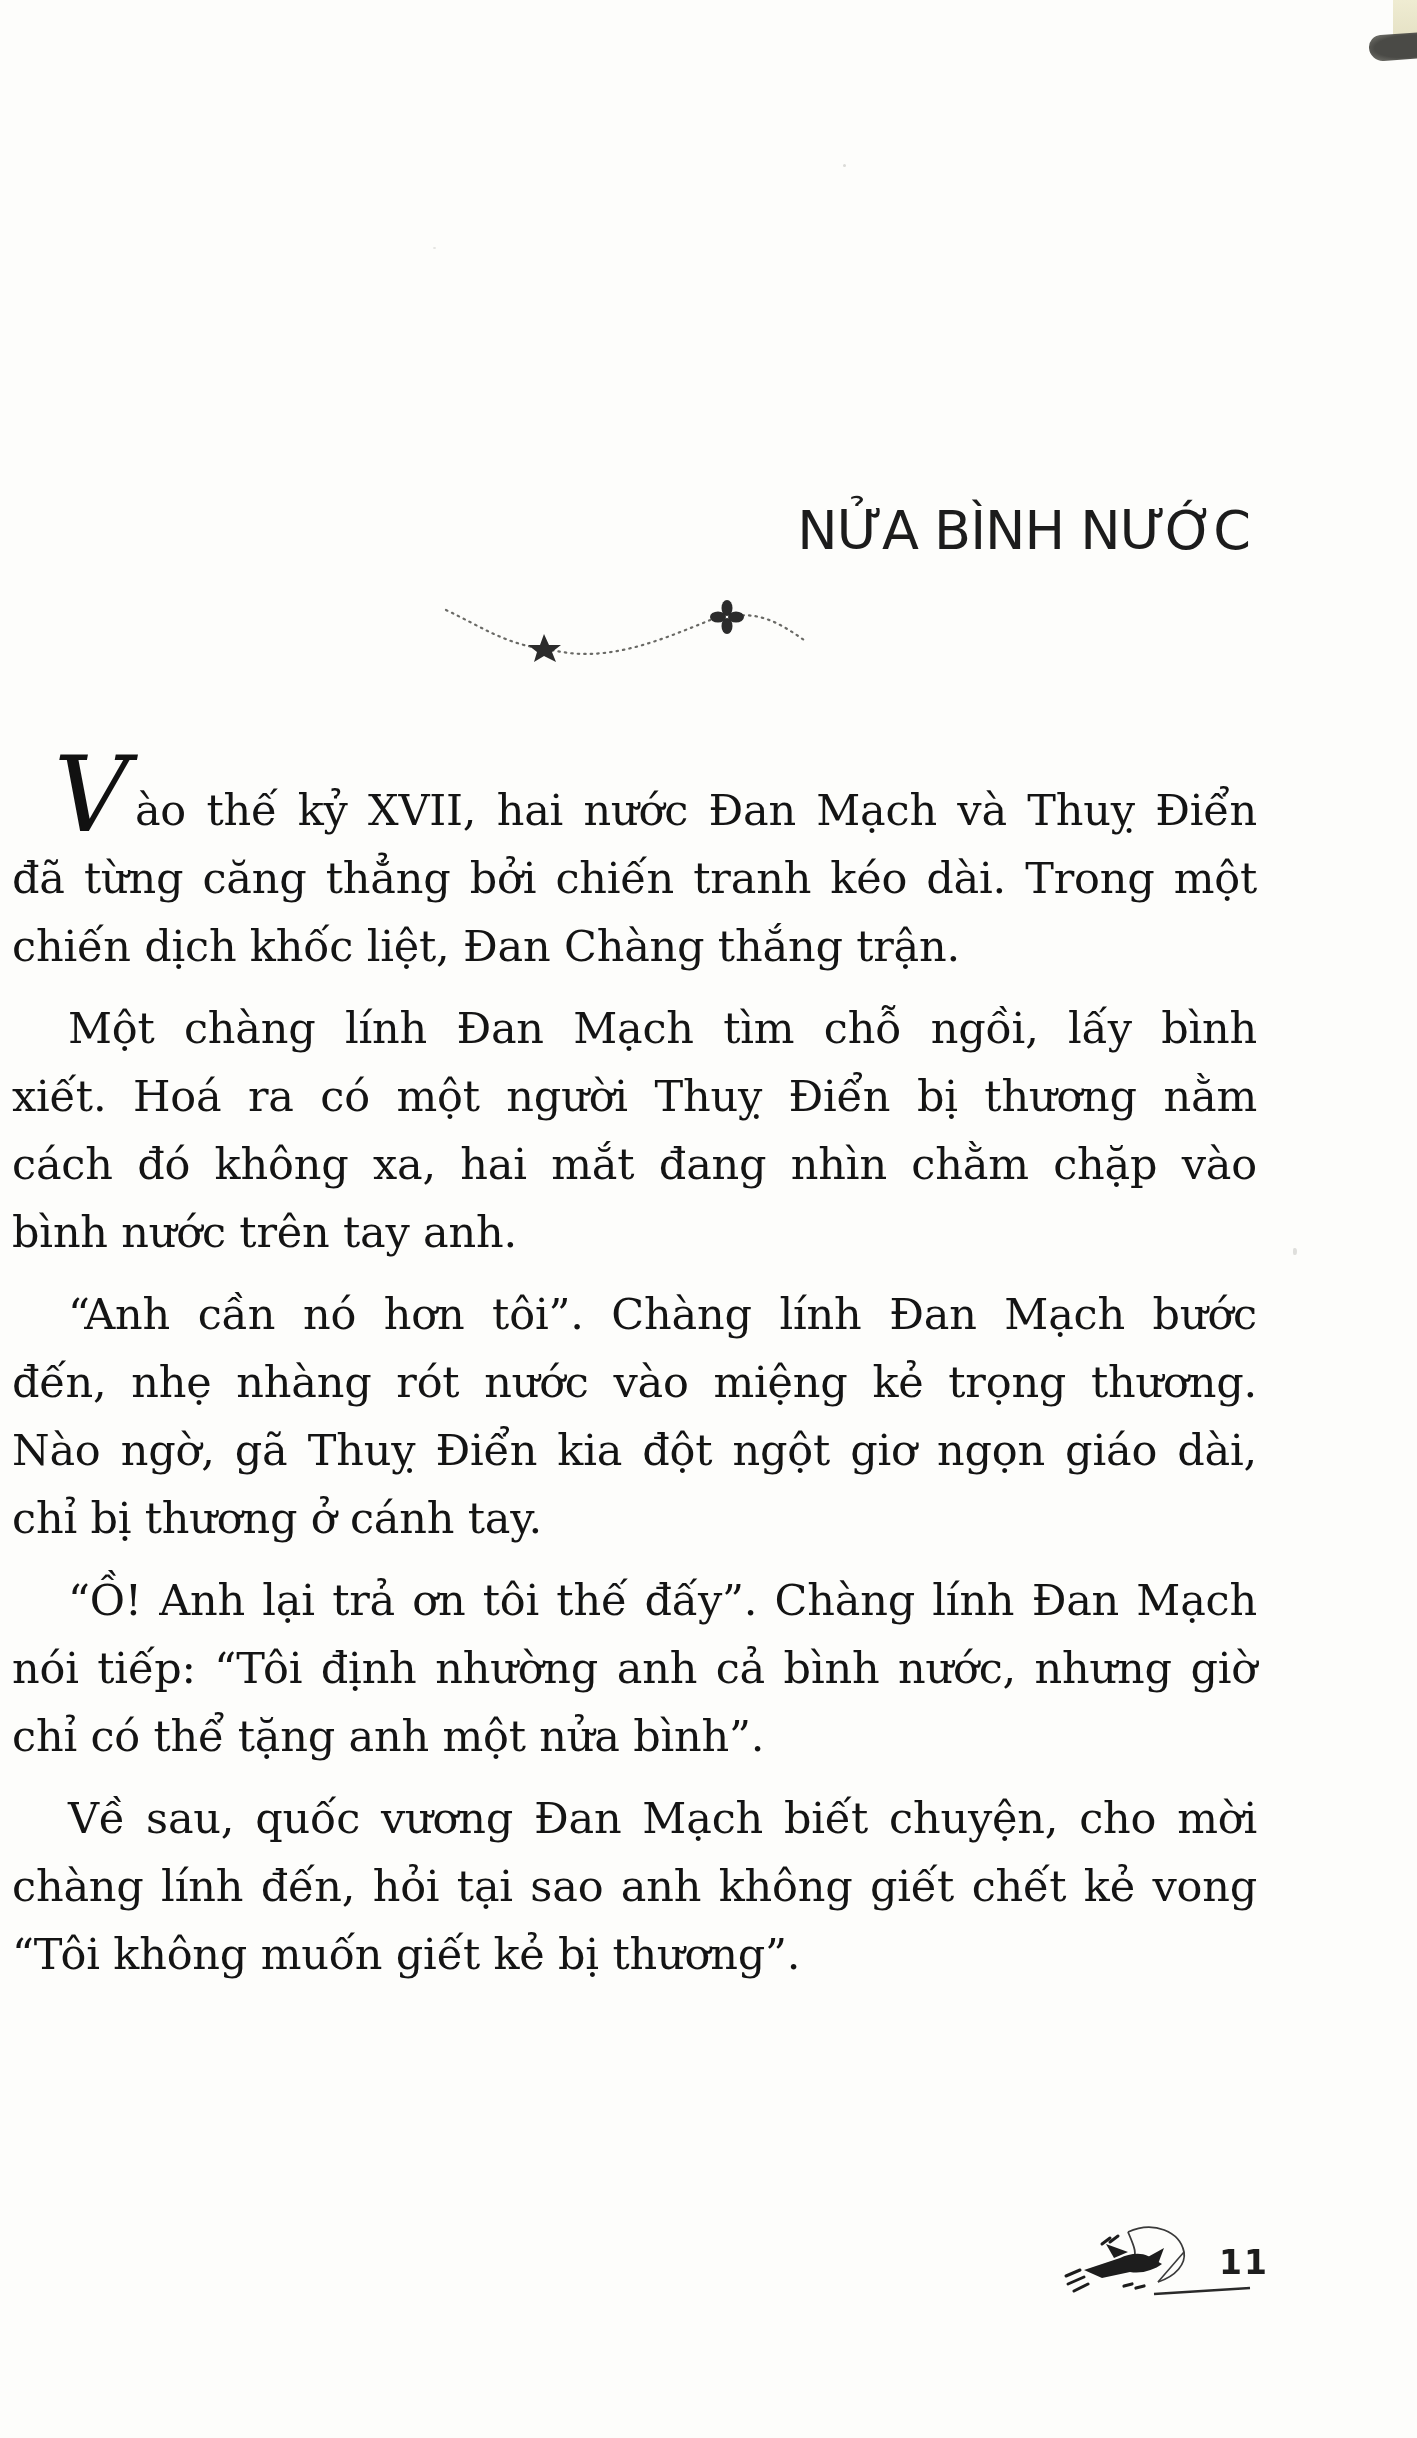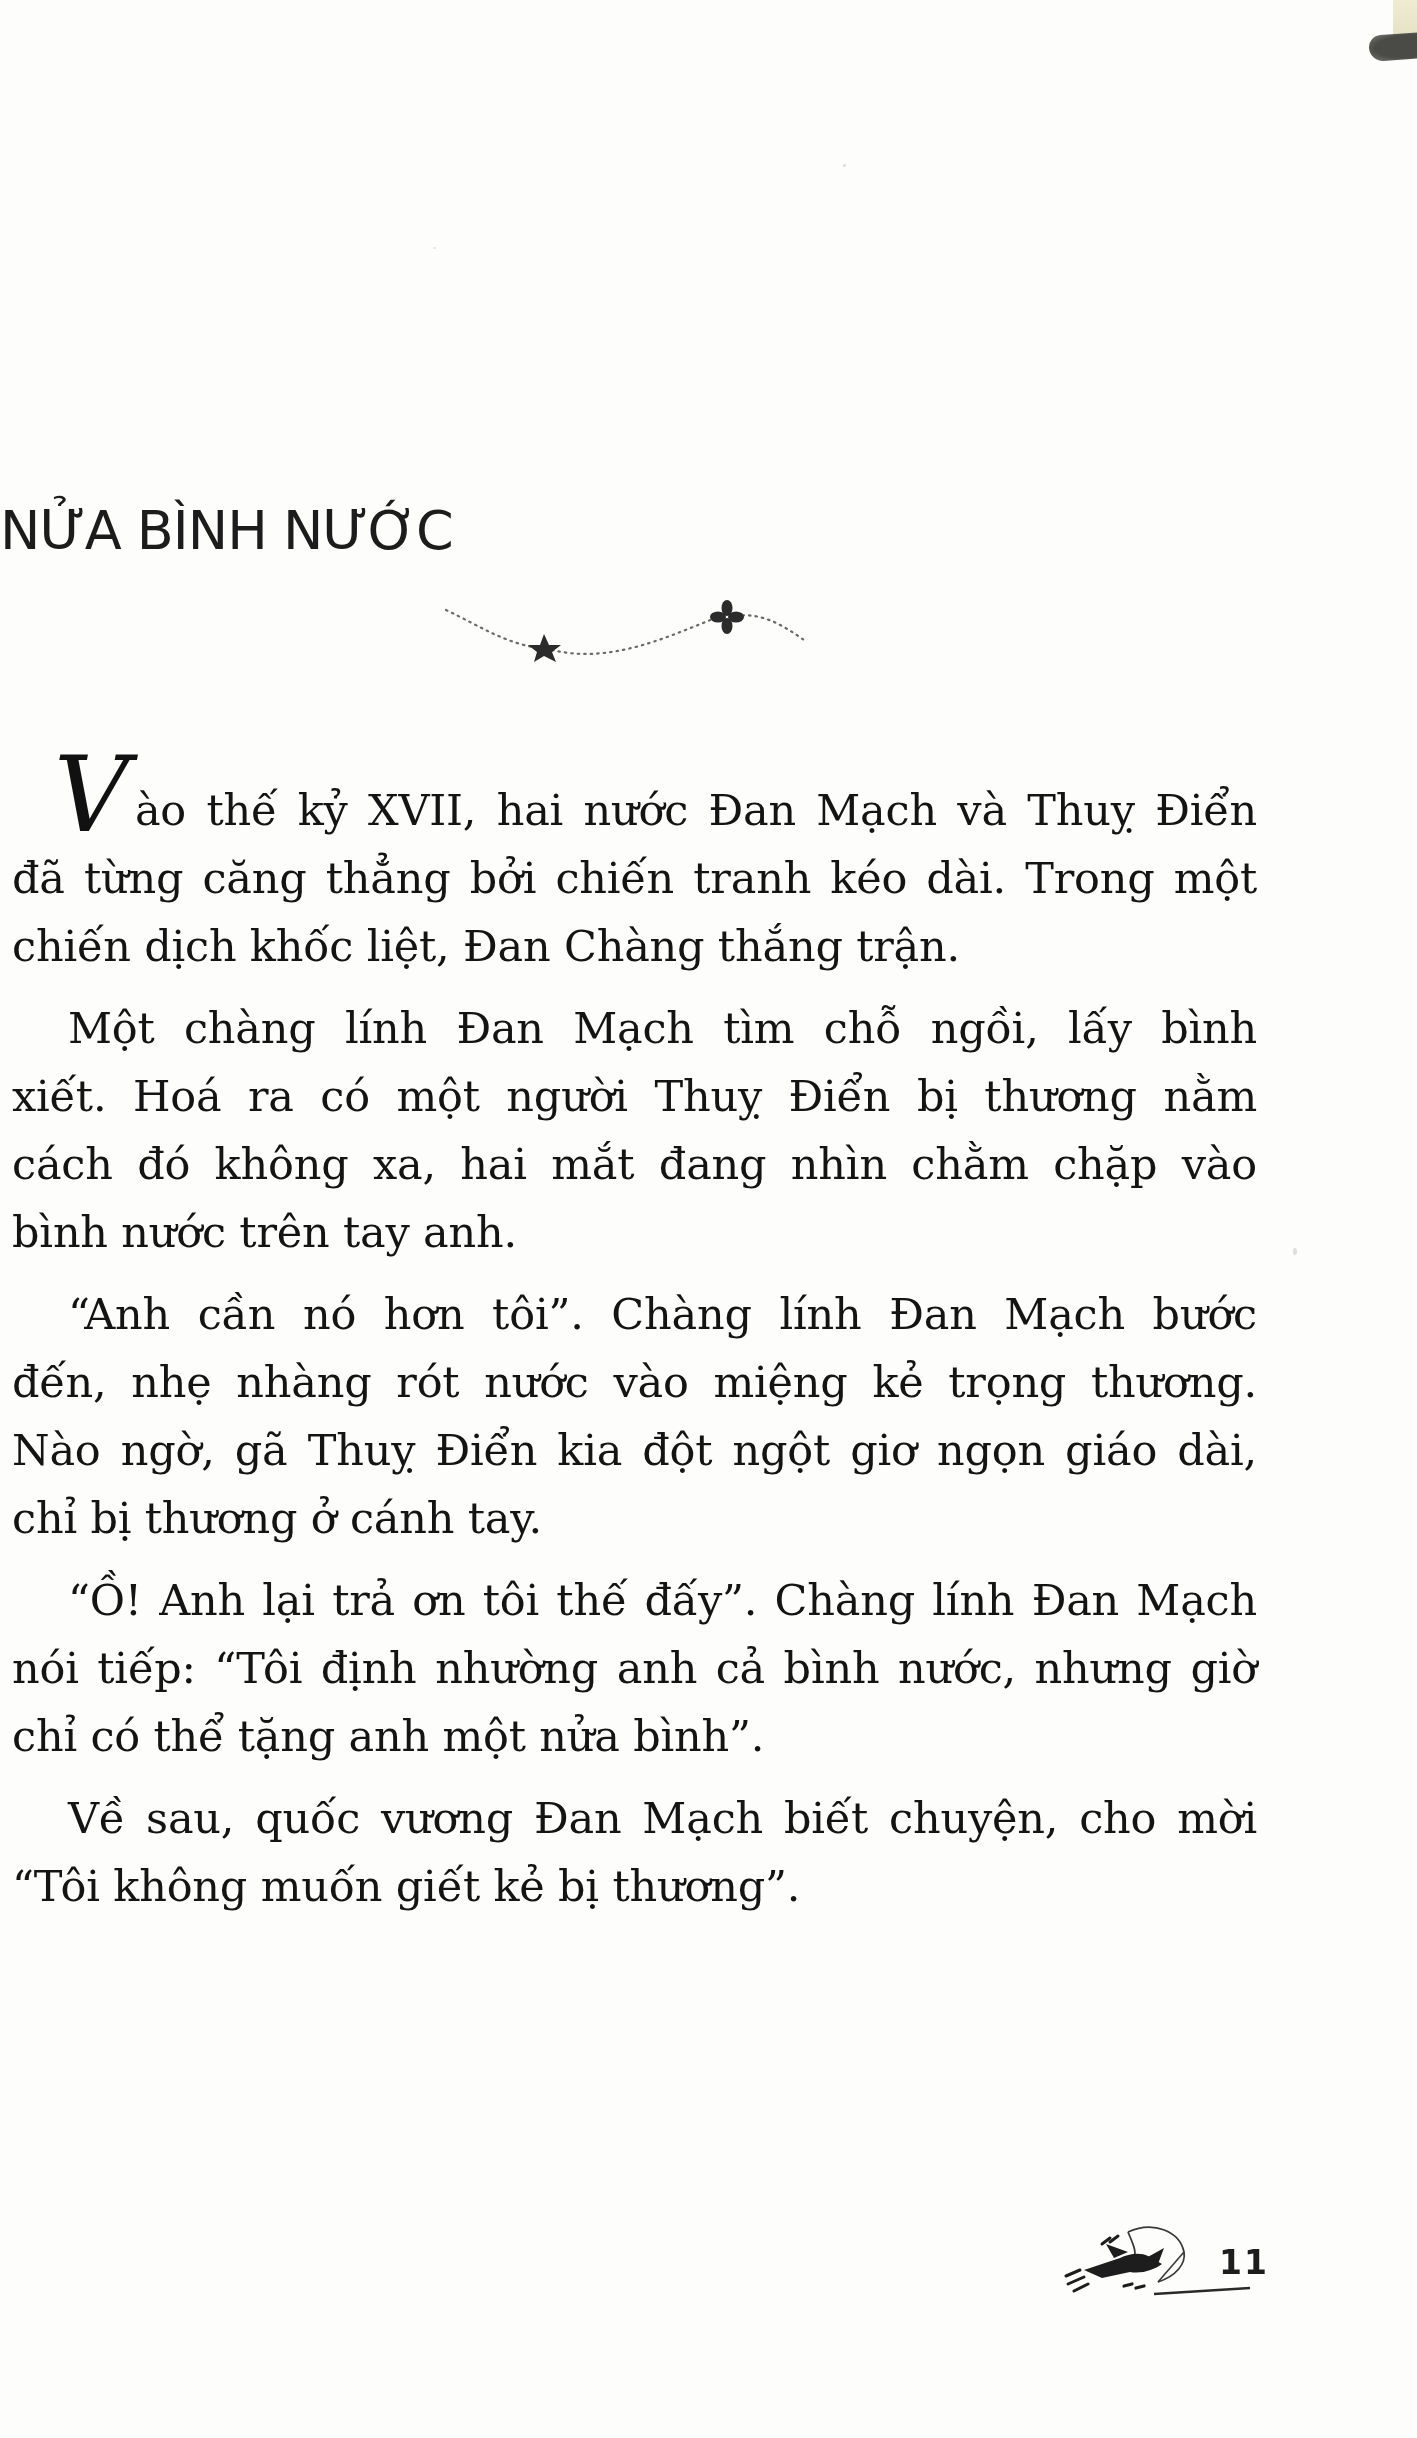--- a/index.html
+++ b/index.html
@@ -7,21 +7,21 @@
     position:relative;
     width:1417px;height:2438px;
     background:#fdfdfb;
     overflow:hidden;
     font-family:"DejaVu Serif", serif;
     color:#141414;
   }
   
   .title-wrap{
     position:absolute;left:0;top:496px;width:1250px;
-    text-align:left;
+    text-align:right;
   }
   .page-title{
     margin:0;
     font-family:"DejaVu Sans", "Liberation Sans", sans-serif;
     font-weight:400;
     font-size:54px;
     letter-spacing:-1px;
     color:#1c1c1c;
     line-height:1.3;
   }
@@ -135,20 +135,21 @@
         <div class="line">Nào ngờ, gã Thuỵ Điển kia đột ngột giơ ngọn giáo dài,</div>
         <div class="line last">chỉ bị thương ở cánh tay.</div>
       </div>
       <div class="para">
         <div class="line first">“Ồ! Anh lại trả ơn tôi thế đấy”. Chàng lính Đan Mạch</div>
         <div class="line">nói tiếp: “Tôi định nhường anh cả bình nước, nhưng giờ</div>
         <div class="line last">chỉ có thể tặng anh một nửa bình”.</div>
       </div>
       <div class="para">
         <div class="line first">Về sau, quốc vương Đan Mạch biết chuyện, cho mời</div>
+        <div class="line">chàng lính đến, hỏi tại sao anh không giết chết kẻ vong</div>
         <div class="line last">“Tôi không muốn giết kẻ bị thương”.</div>
       </div>
     </div>
 
   <div class="footer-art">
     <svg width="200" height="92" viewBox="0 0 200 92">
 
       <path d="M66,14 C 92,2 118,14 122,34 C 124,46 114,58 96,64" fill="none" stroke="#3a3a3a" stroke-width="1.8"></path>
       <path d="M66,14 C 72,28 76,36 70,44" fill="none" stroke="#3a3a3a" stroke-width="1.8"></path>
 

